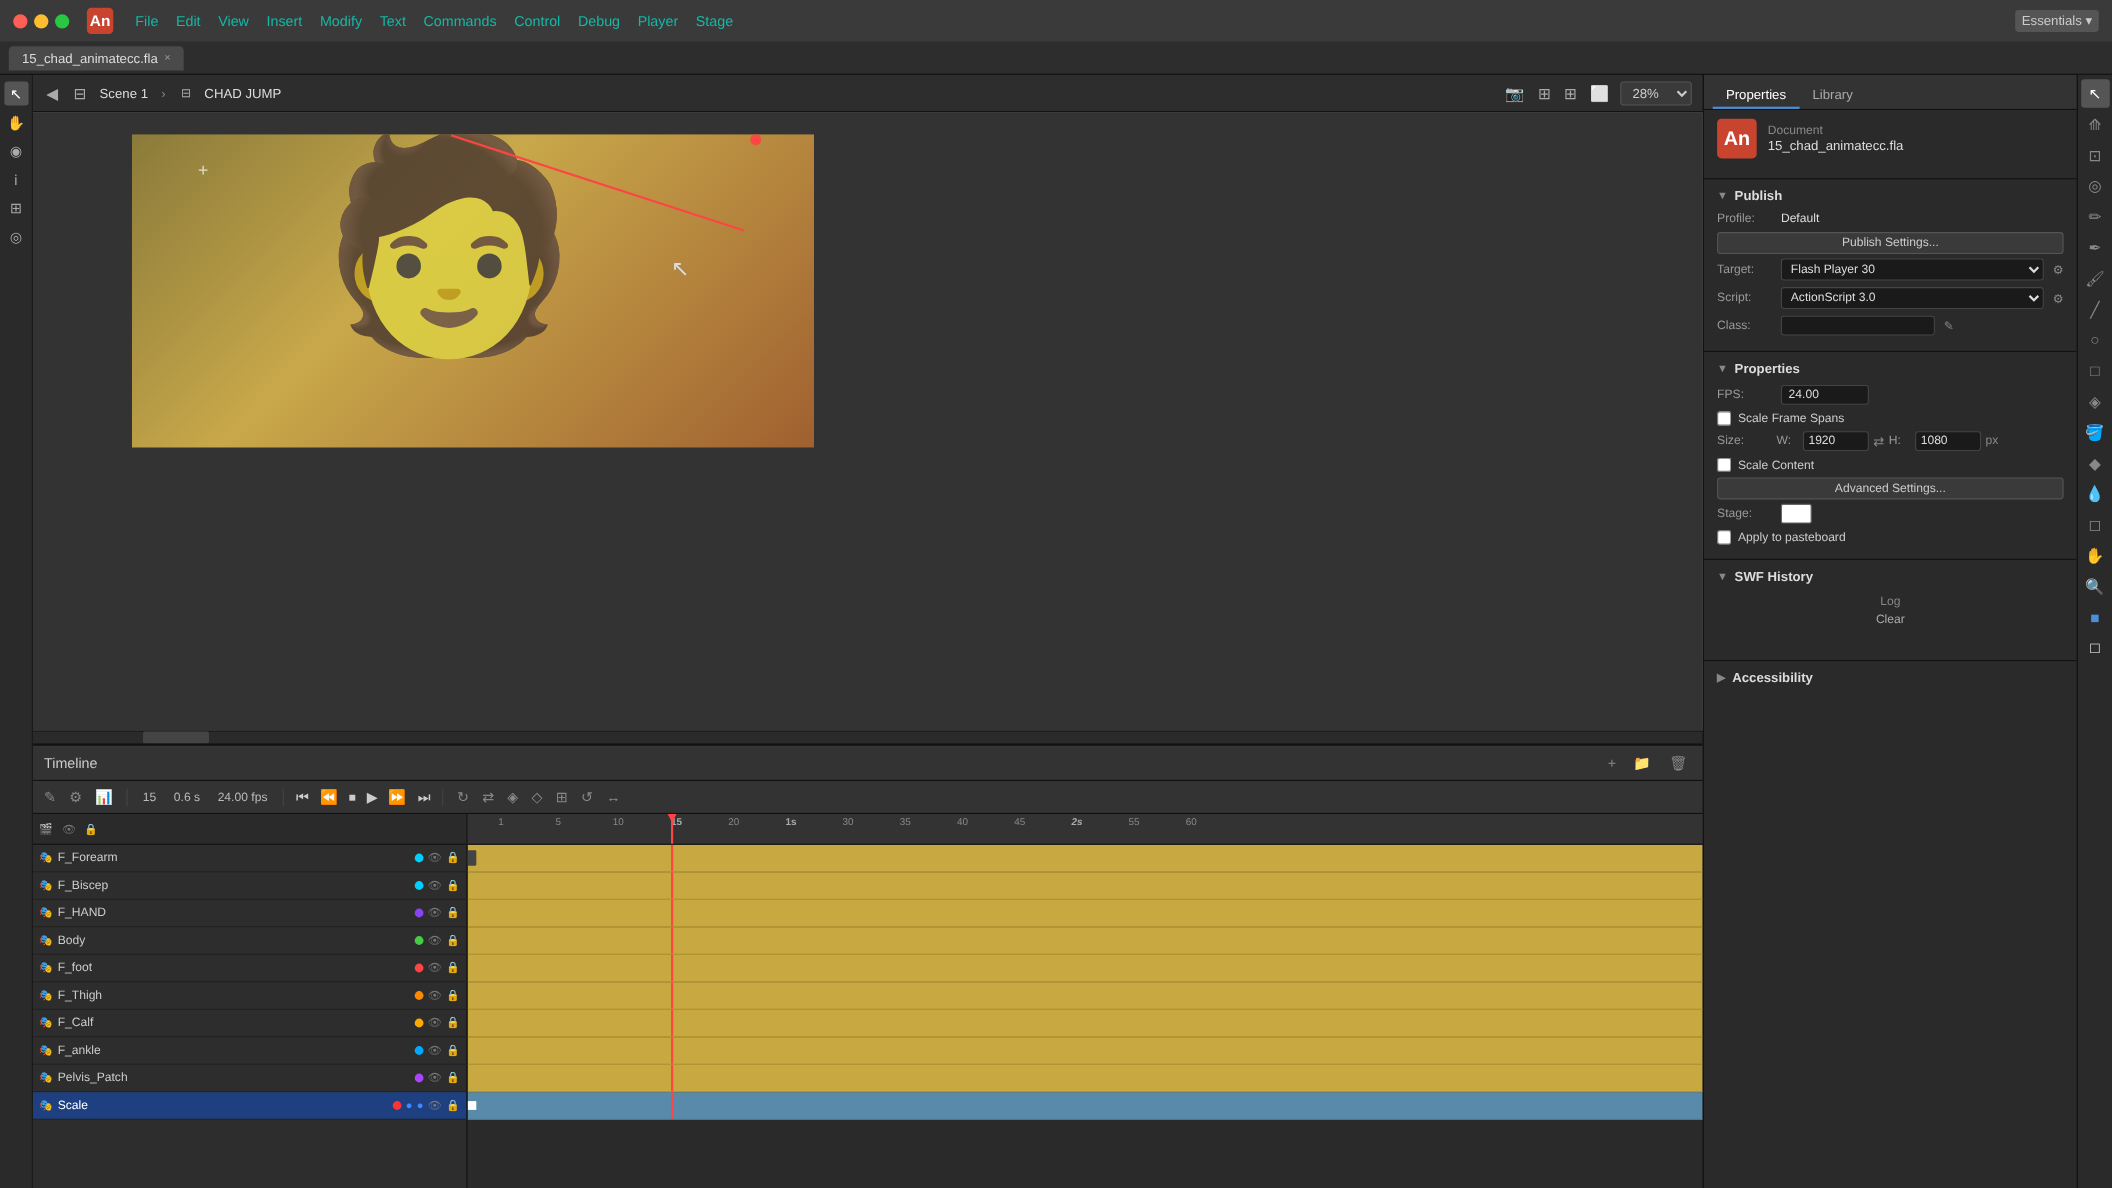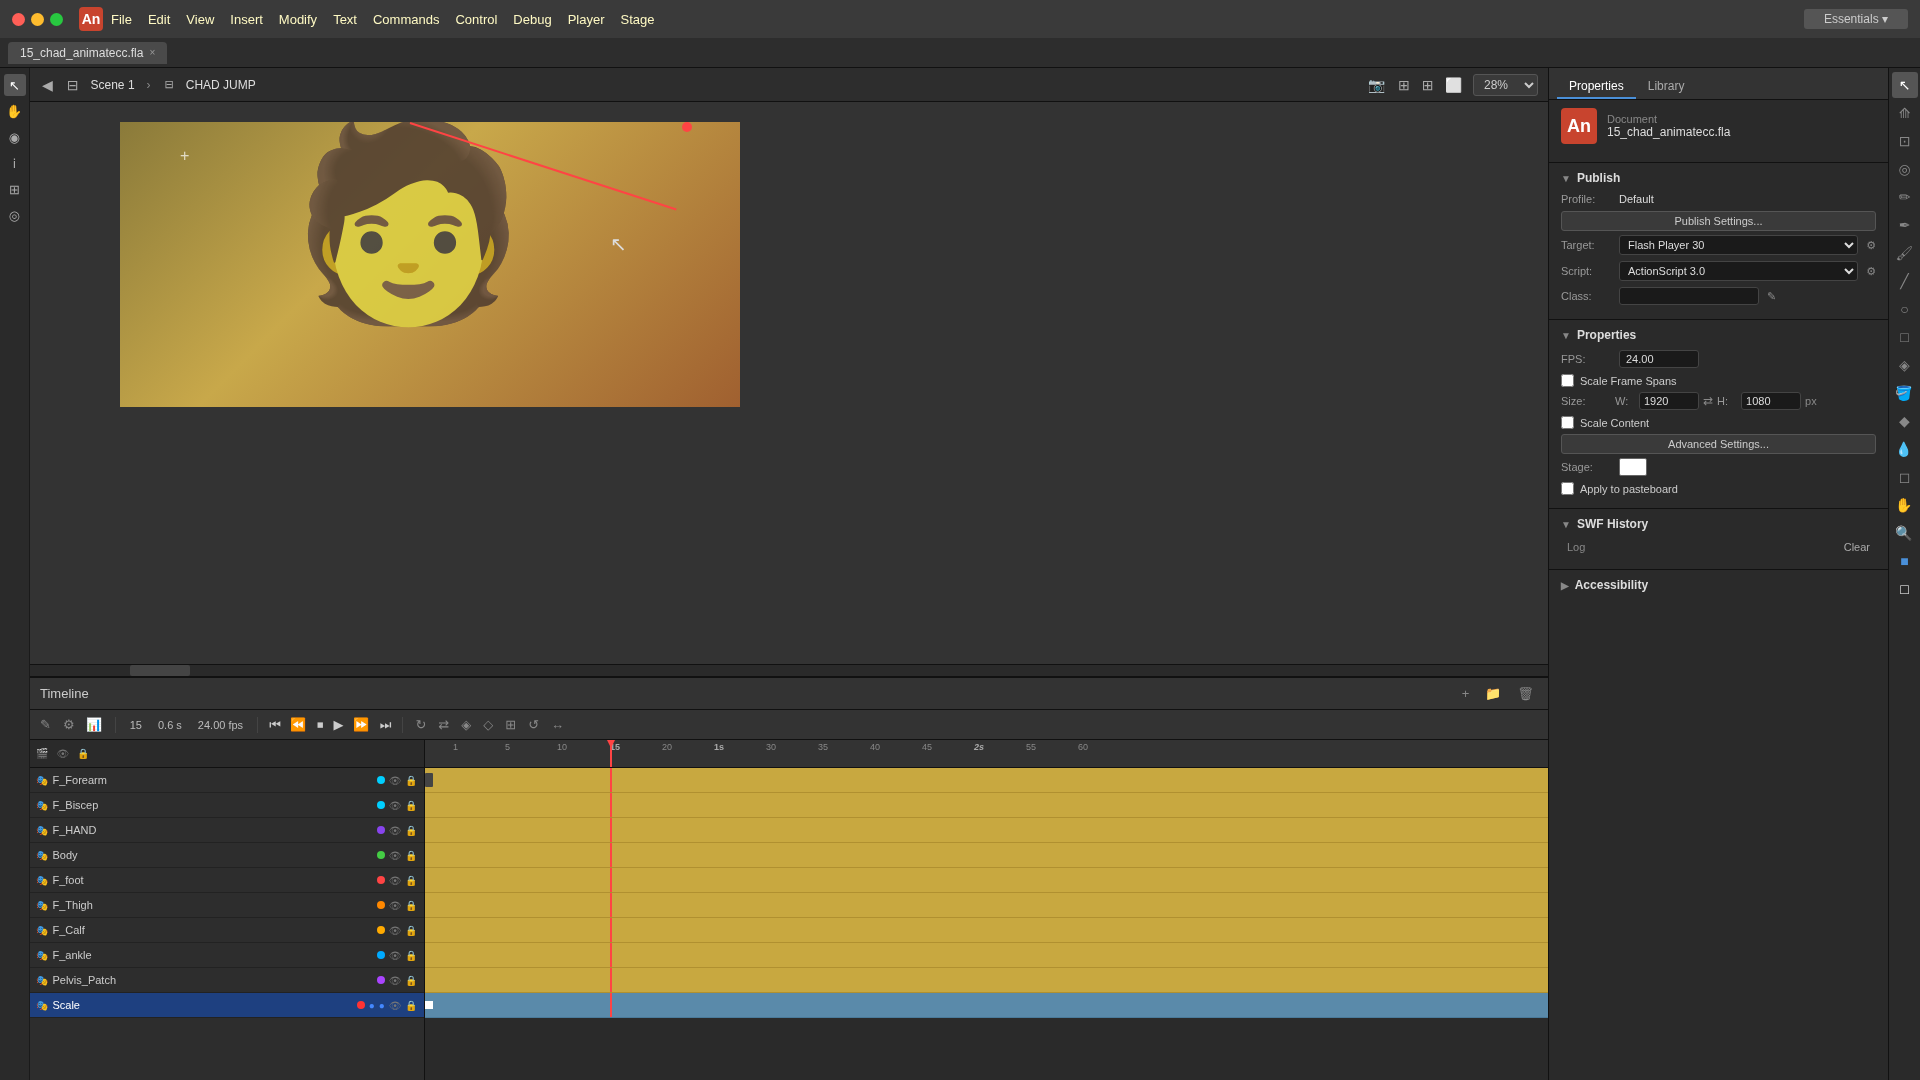--- a/index.html
+++ b/index.html
@@ -35,30 +35,30 @@
     .tl-min { background: #febc2e; }
     .tl-max { background: #28c840; }
     .app-icon {
       width: 24px; height: 24px;
       background: #c8442e;
       border-radius: 4px;
       display: flex; align-items: center; justify-content: center;
       color: white; font-weight: bold; font-size: 14px;
     }
     .app-menu {
-      display: flex; gap: 16px; margin-left: 0;
-      color: #fef9c3; font-size: 13px;
+      display: flex; gap: 16px; margin-left: 12px;
+      color: #14b8a6; font-size: 13px;
     }
     .app-menu span { cursor: pointer; }
     .essentials-btn {
       margin-left: auto;
       background: #555;
       border: none;
       color: #ccc;
-      padding: 3px 20px;
+      padding: 3px 6px;
       border-radius: 3px;
       font-size: 12px;
       cursor: pointer;
       display: flex; align-items: center; gap: 4px;
     }
 
     
     #tabbar {
       height: 30px;
       background: #2d2d2d;
@@ -354,21 +354,22 @@
     .stage-color {
       width: 28px; height: 18px;
       background: #ffffff;
       border: 1px solid #666;
       border-radius: 2px;
       cursor: pointer;
     }
 
     .swf-history-header {
       display: flex; justify-content: space-between; align-items: center;
-      margin-bottom: 6px;
+      margin-bottom: 21px;
+      flex-direction: column;
     }
     .swf-log-btn, .swf-clear-btn {
       background: none;
       border: none;
       color: #888;
       font-size: 11px;
       cursor: pointer;
       padding: 2px 6px;
     }
     .swf-clear-btn { color: #aaa; }

